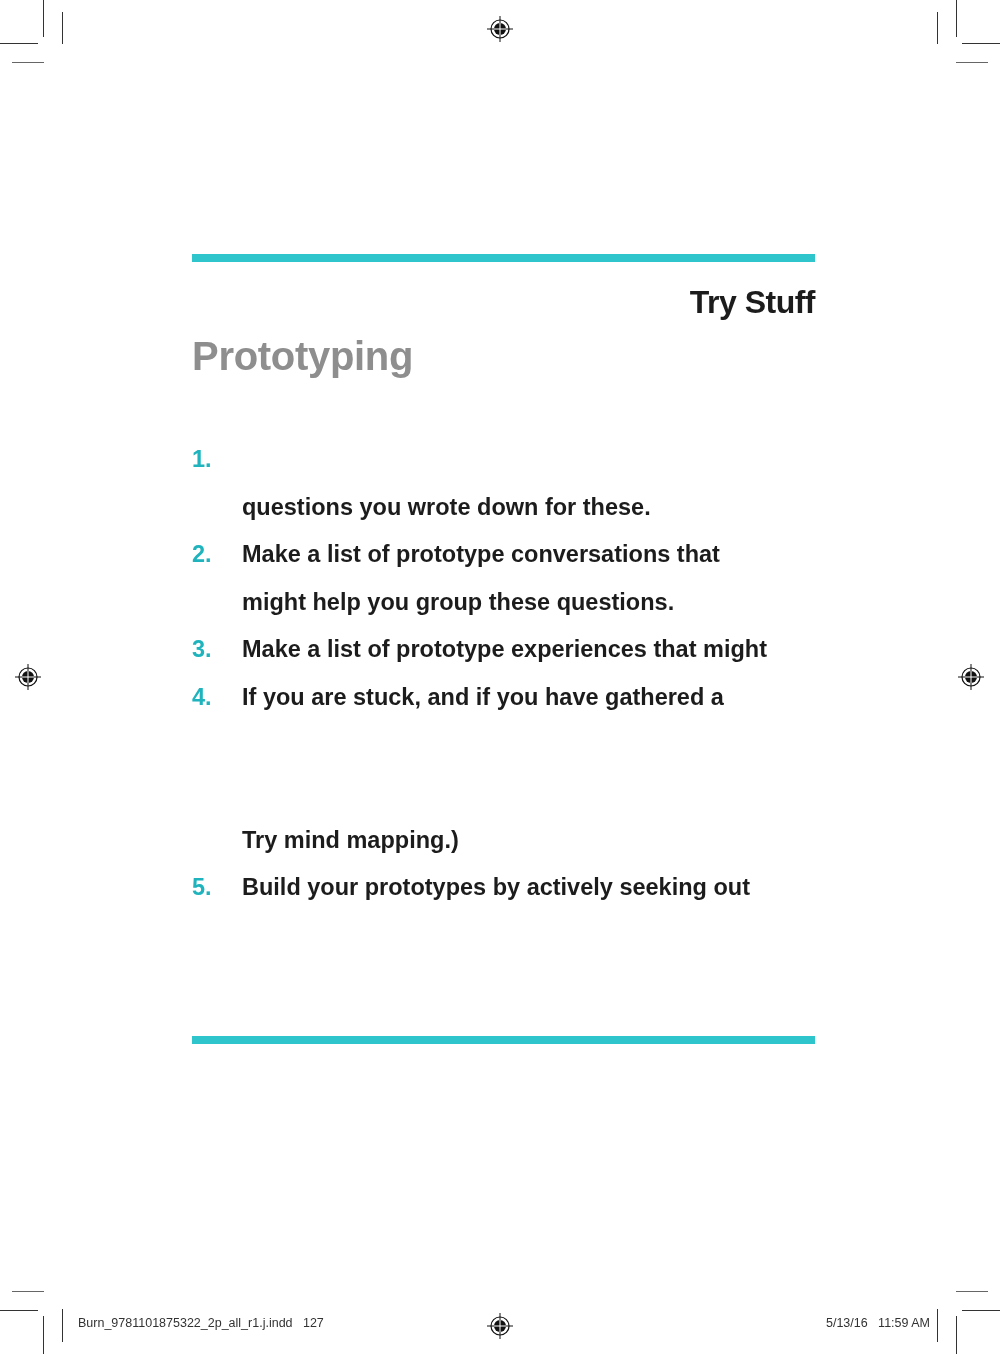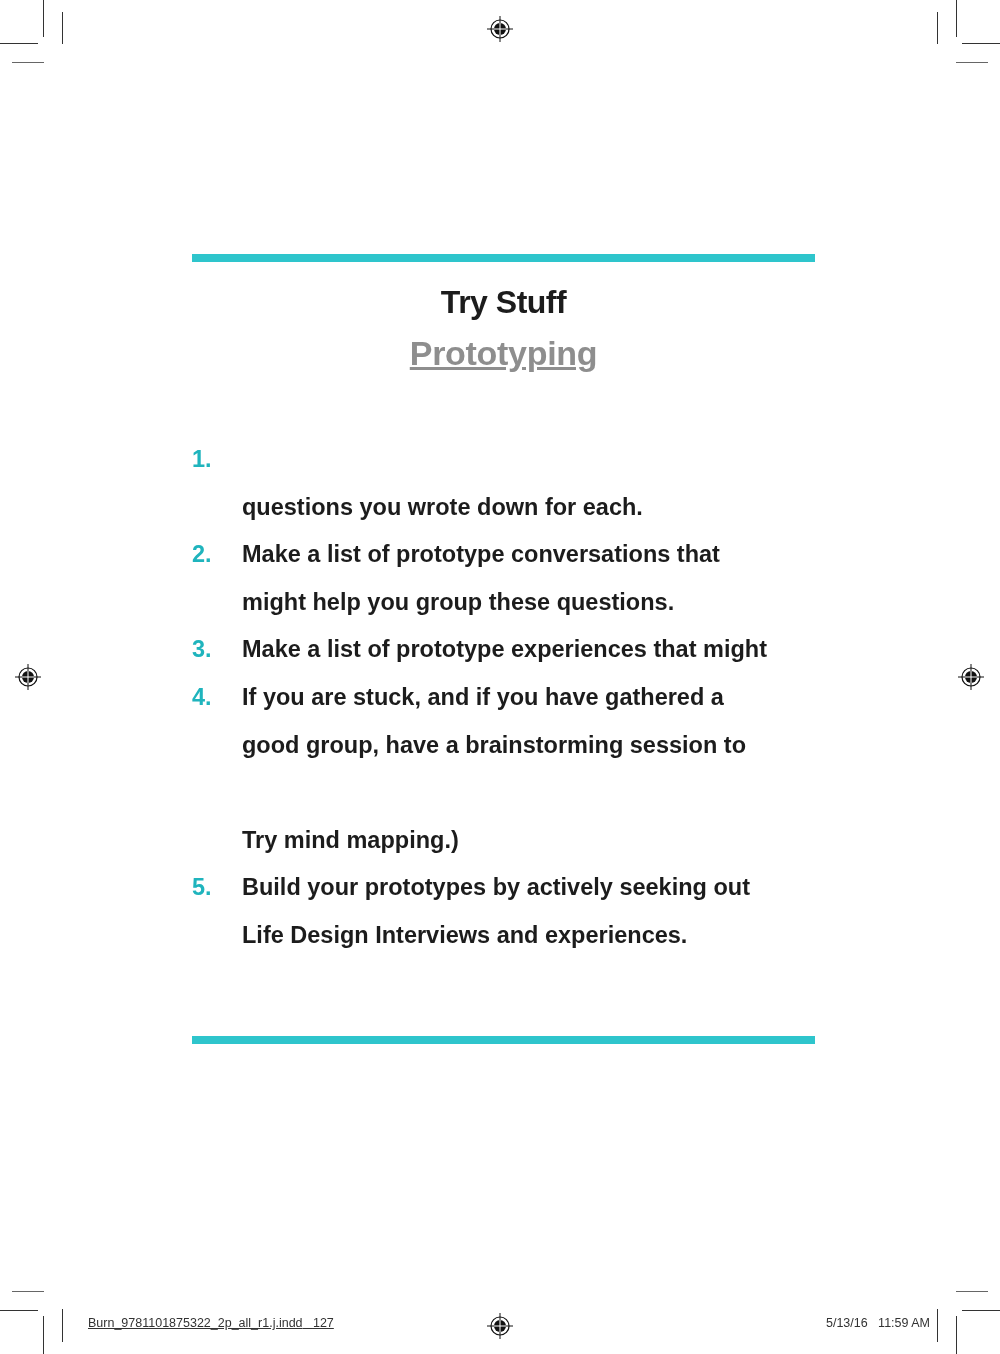--- a/index.html
+++ b/index.html
@@ -10,28 +10,27 @@
     .crop-h { position: absolute; height: 1px; background: #333; }
     .crop-v { position: absolute; width: 1px; background: #333; }
     .crop-h.light { background: #666; }
     .reg { position: absolute; width: 26px; height: 26px; }
     .rule {
       position: absolute; left: 192px; width: 623px; height: 8px;
       background: #2ec5cc;
     }
     .title {
       position: absolute; left: 192px; width: 623px; top: 284px;
-      text-align: center; font-weight: bold; font-size: 32px; color: #1c1c1c;
+      text-align: right; font-weight: bold; font-size: 32px; color: #1c1c1c;
       letter-spacing: -0.5px;
     }
     .subtitle {
       position: absolute; left: 192px; width: 623px; top: 334px;
-      text-align: center; font-weight: bold; font-size: 34px; color: #8e8e8e;
+      font-weight: bold; font-size: 40px; color: #8e8e8e;
       letter-spacing: -0.3px;
-      text-decoration: underline;
     }
     .list {
       position: absolute; left: 192px; top: 436px; width: 640px;
       list-style: none; margin: 0; padding: 0;
     }
     .list li {
       position: relative; padding-left: 50px;
       font-weight: bold; font-size: 23.5px; line-height: 47.6px; color: #1c1c1c;
     }
     .num {
@@ -99,47 +98,46 @@
 
 <div class="rule" style="top:254px;"></div>
 
 <div class="title">Try Stuff</div>
 <div class="subtitle">Prototyping</div>
 
 <ol class="list">
   <li>
     <span class="num">1.</span>
     <br>
-    <span>questions you wrote down for each.</span>
+    <span>questions you wrote down for these.</span>
   </li>
   <li>
     <span class="num">2.</span>
     <span>Make a list of prototype conversations that</span><br>
     <span>might help you group these questions.</span>
   </li>
   <li>
     <span class="num">3.</span>
     <span>Make a list of prototype experiences that might</span><br>
   </li>
   <li>
     <span class="num">4.</span>
     <span>If you are stuck, and if you have gathered a</span><br>
-    <span>good group, have a brainstorming session to</span><br>
+    <br>
     <br>
     <span>Try mind mapping.)</span>
   </li>
   <li>
     <span class="num">5.</span>
     <span>Build your prototypes by actively seeking out</span><br>
-    <span>Life Design Interviews and experiences.</span>
   </li>
 </ol>
 
 <div class="rule" style="top:1036px;"></div>
 
-<div class="slug" style="left:88px;text-decoration:underline;">
+<div class="slug" style="left:78px;">
   <span>Burn_9781101875322_2p_all_r1.j.indd</span>&nbsp;&nbsp;
   <span>127</span>
 </div>
 <div class="slug" style="right:70px;margin-left:28px;">
   <span>5/13/16</span>&nbsp;&nbsp;
   <span>11:59 AM</span>
 </div>
 
 </body></html>

